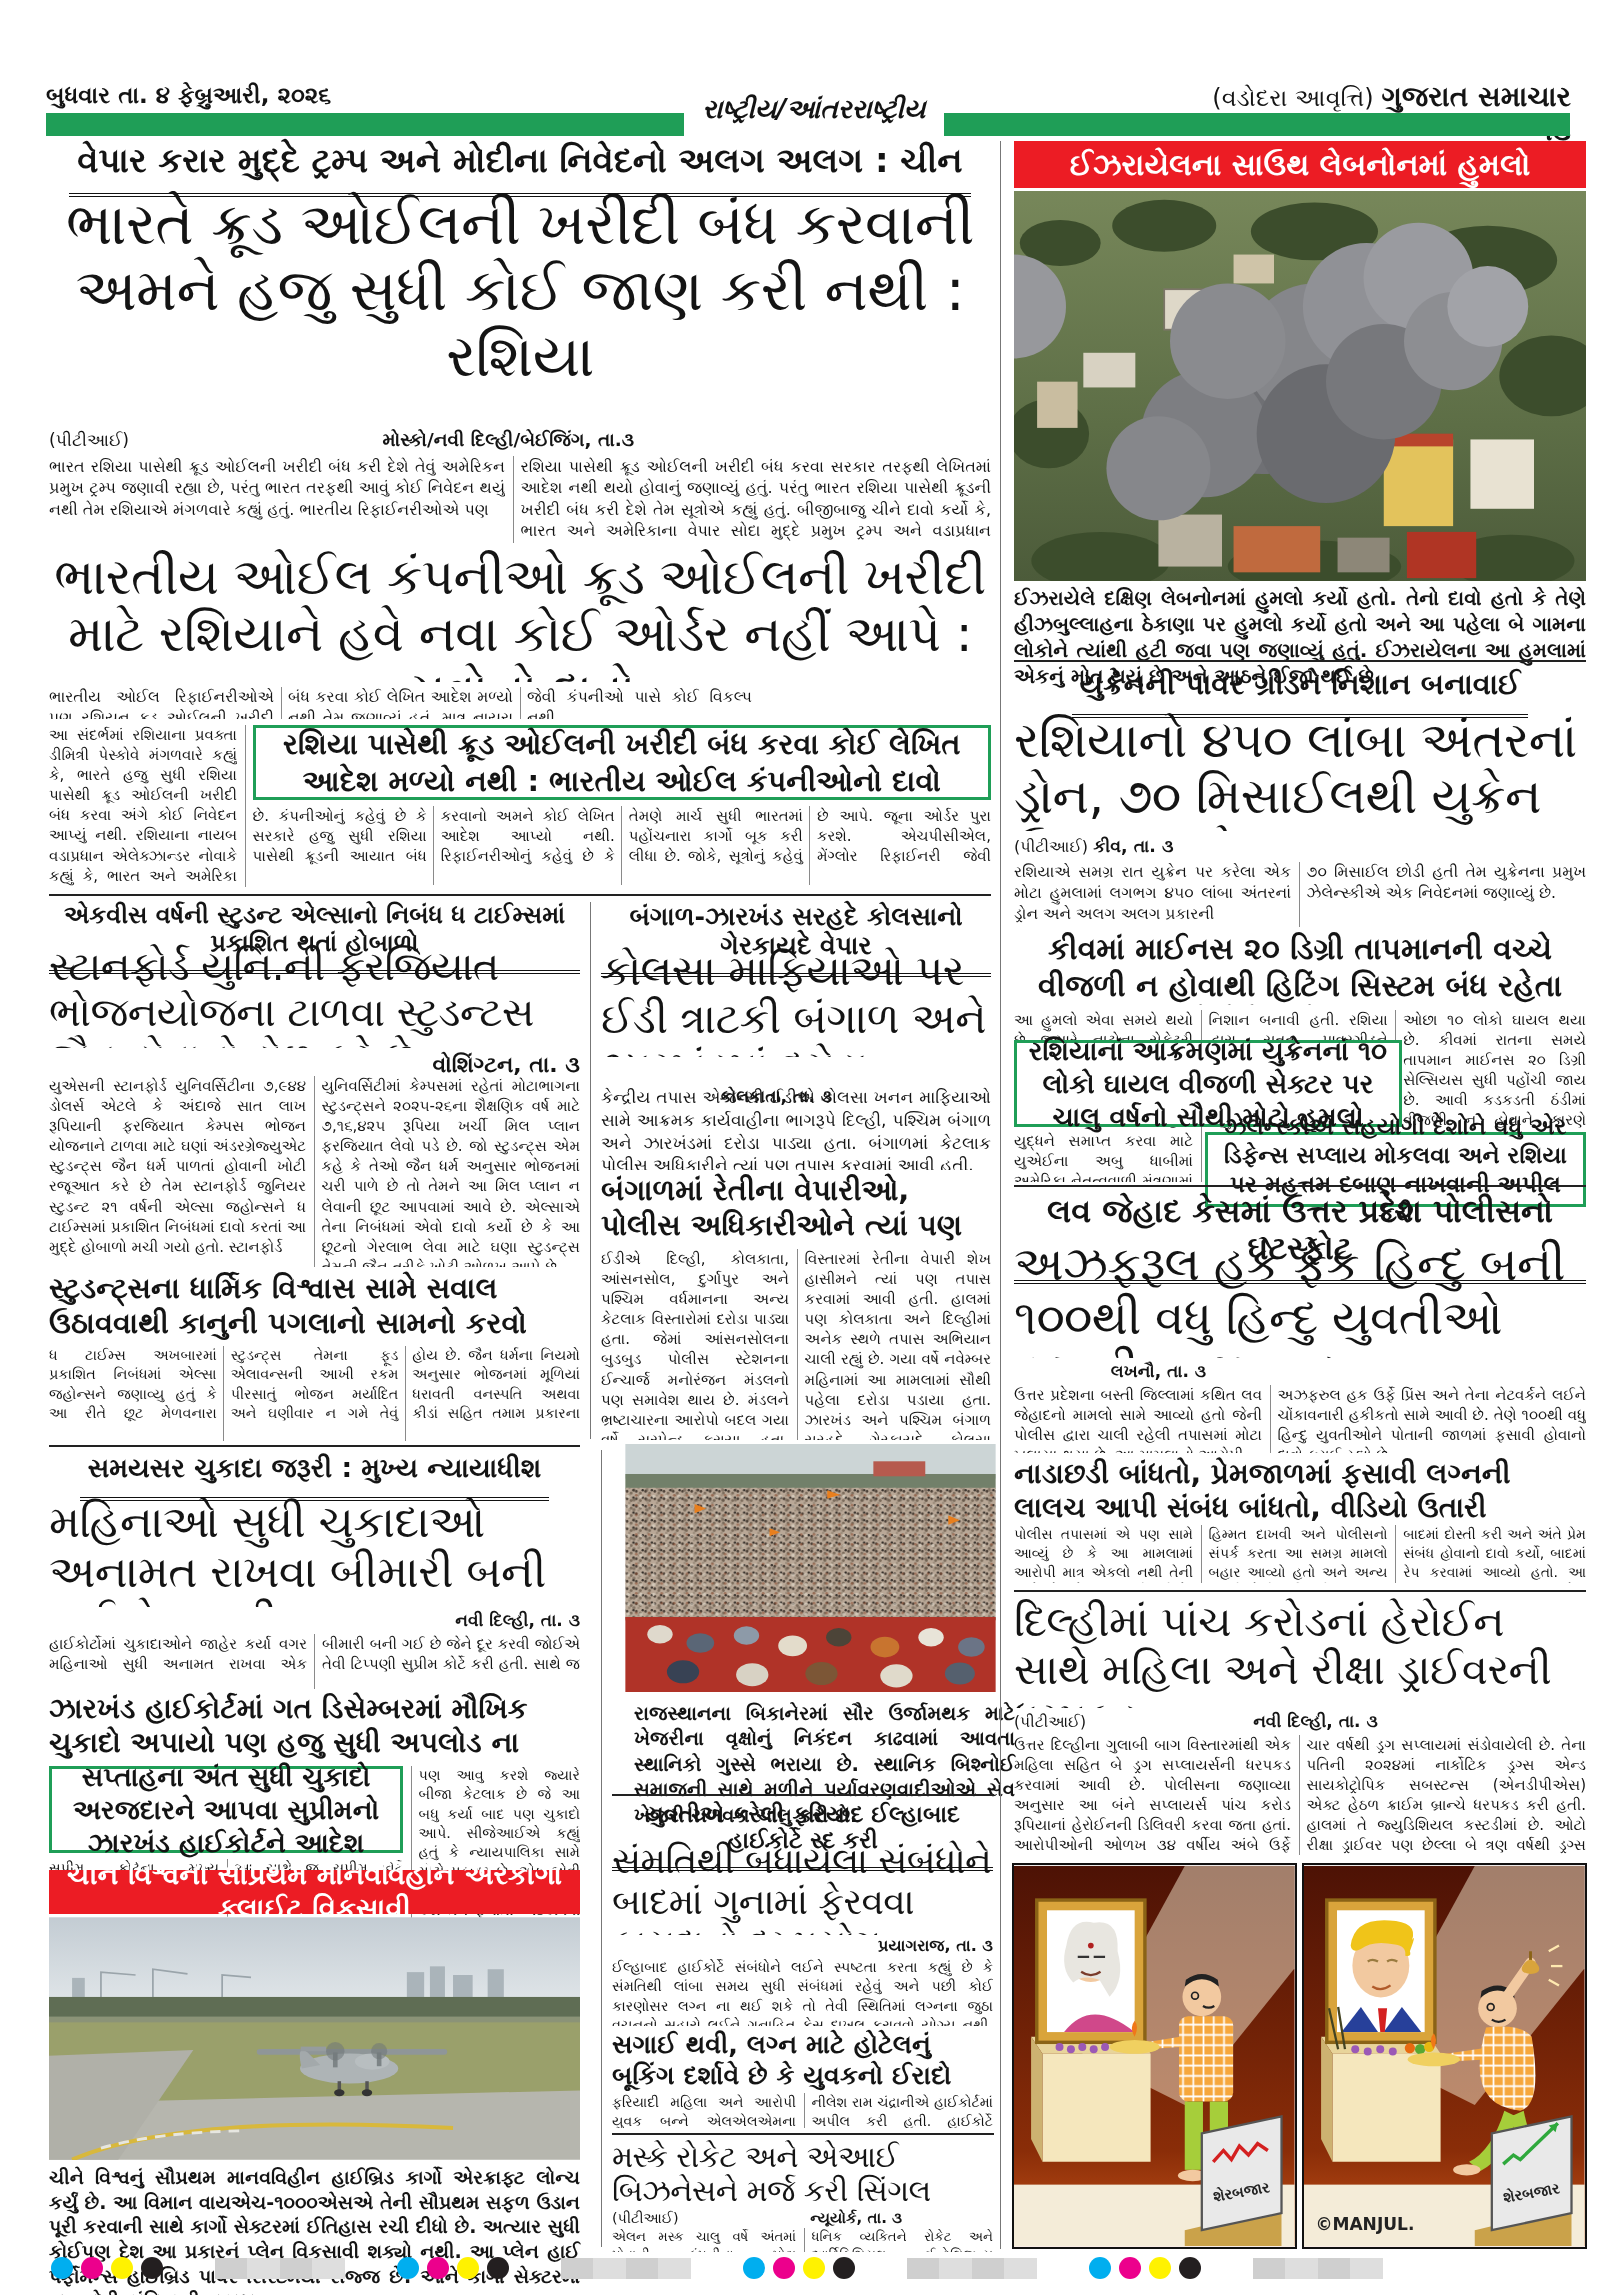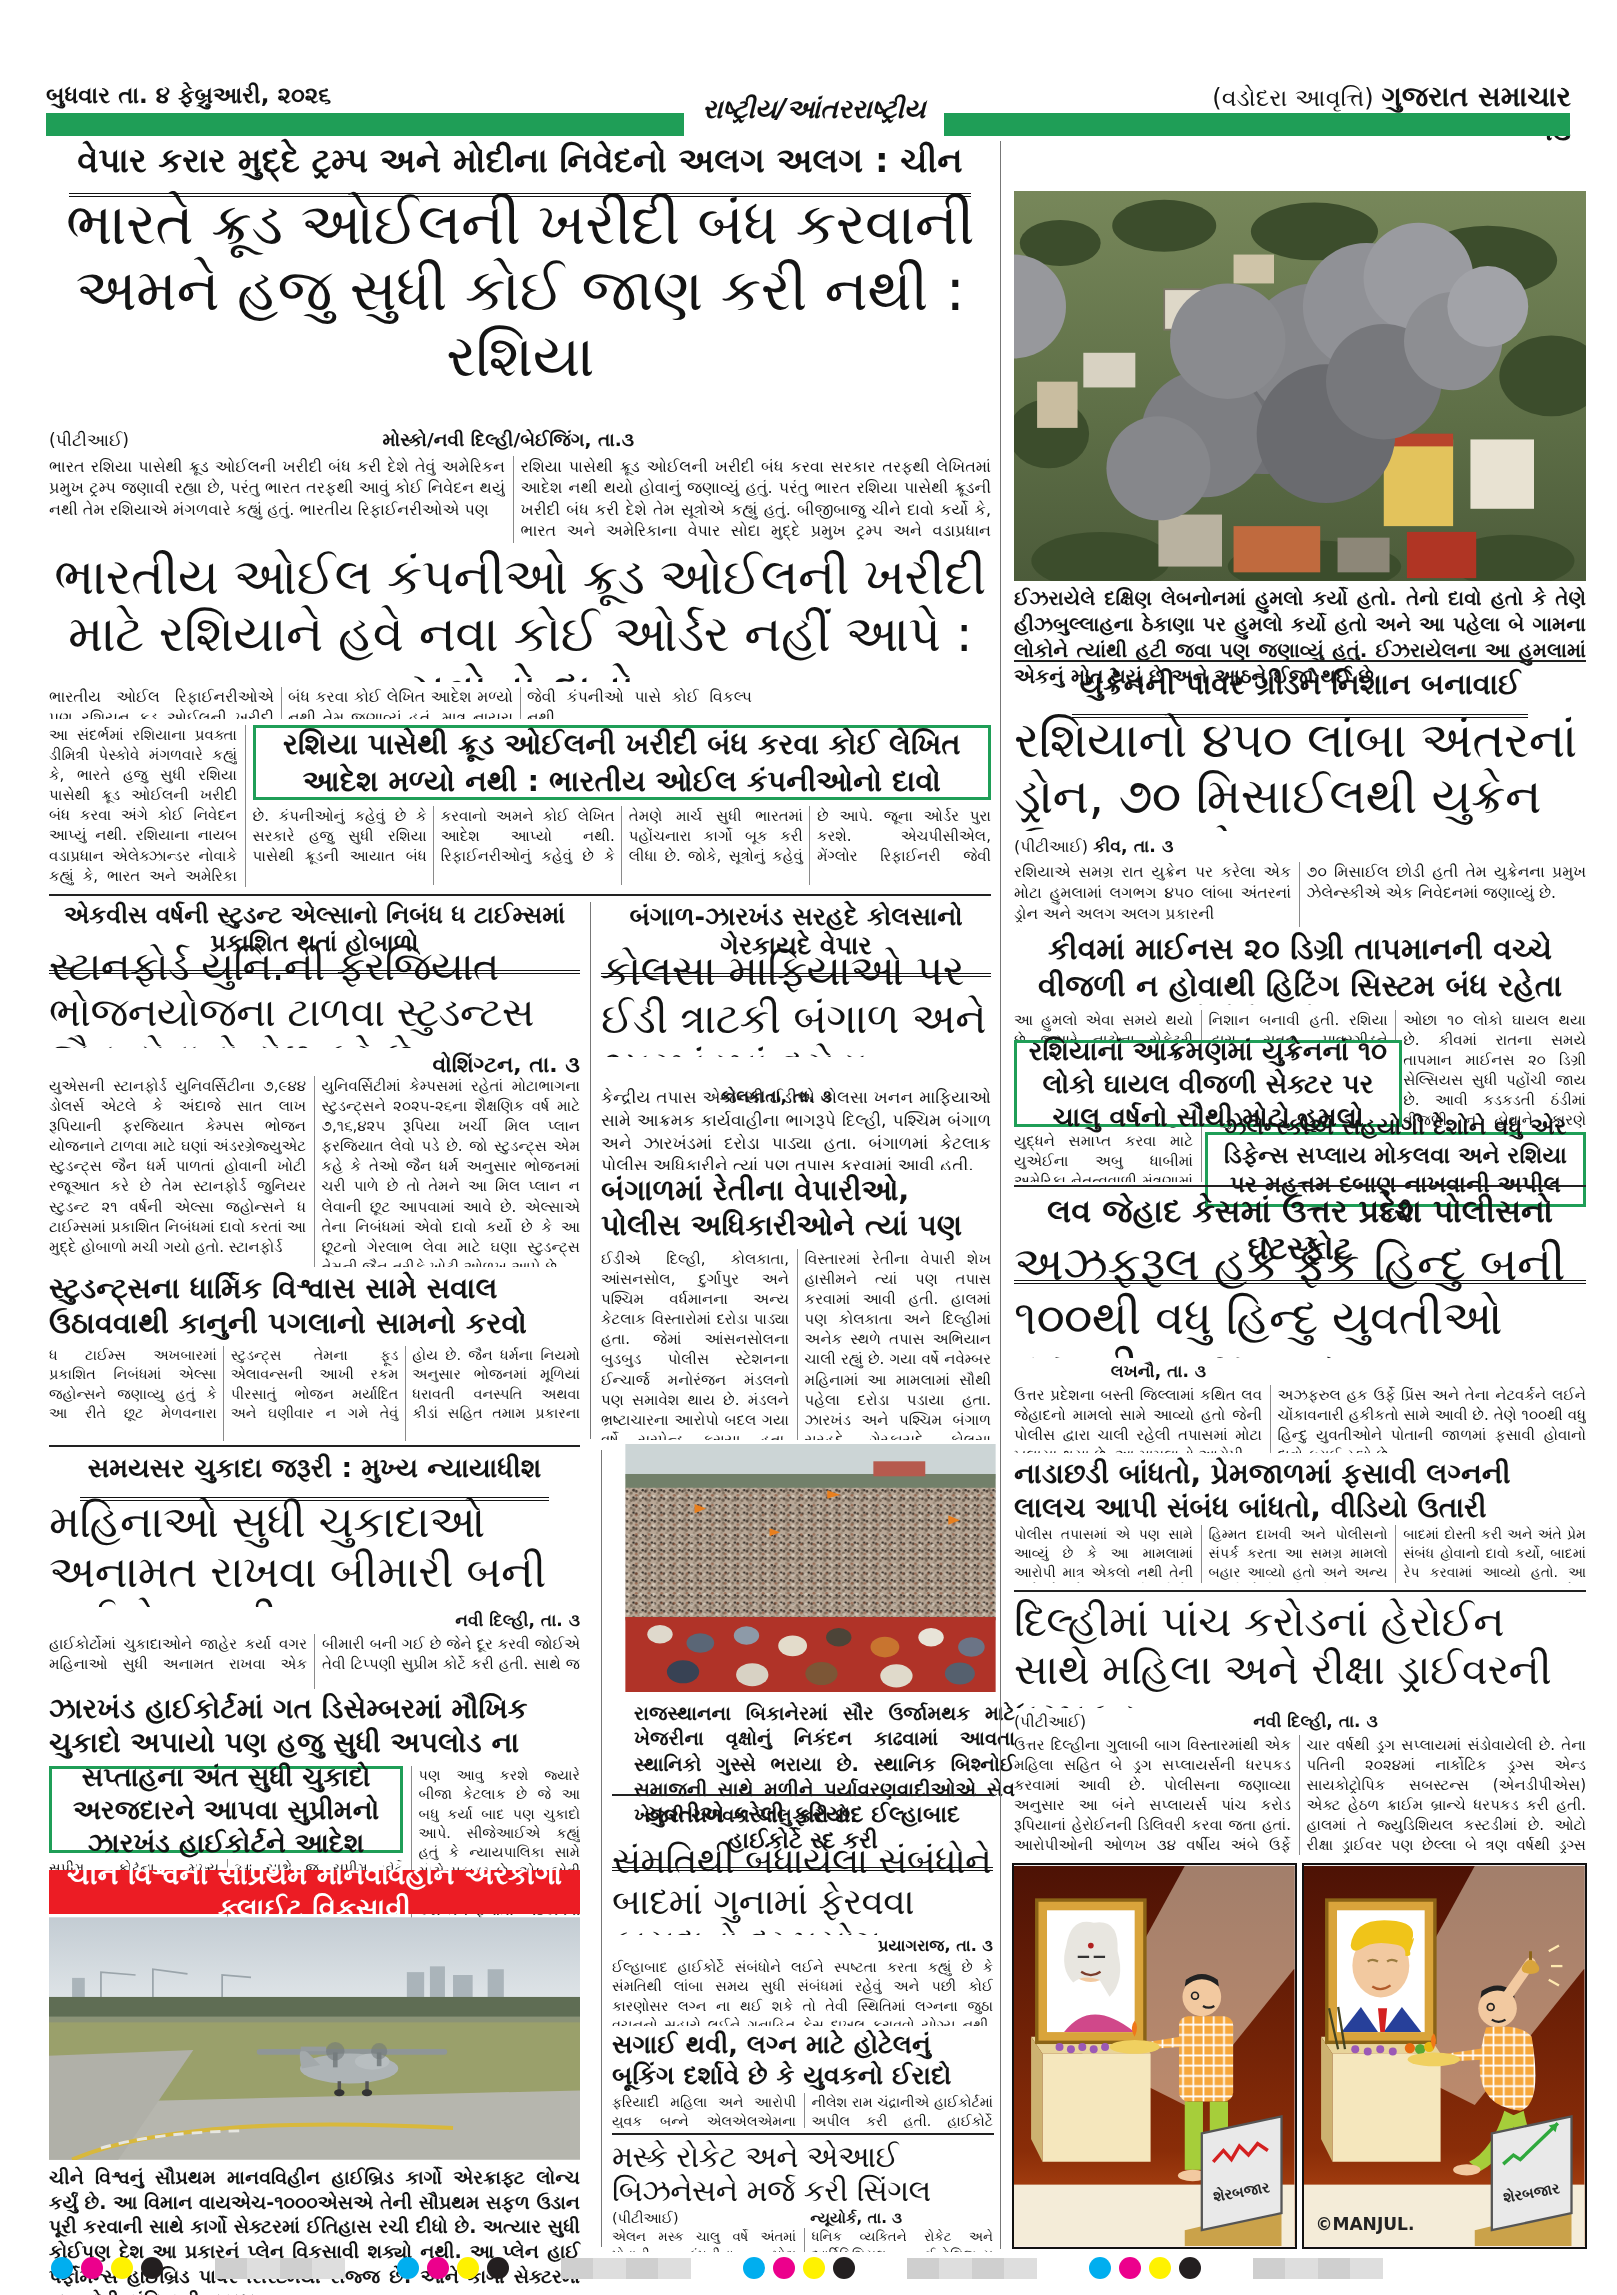--- a/index.html
+++ b/index.html
@@ -61,20 +61,21 @@
     <div class="bodytxt" style="width:456px;font-size:16px;">ભારત રશિયા પાસેથી ક્રૂડ ઓઈલની ખરીદી બંધ કરી દેશે તેવું અમેરિકન પ્રમુખ ટ્રમ્પ જણાવી રહ્યા છે, પરંતુ ભારત તરફથી આવું કોઈ નિવેદન થયું નથી તેમ રશિયાએ મંગળવારે કહ્યું હતું. ભારતીય રિફાઈનરીઓએ પણ</div>
     <div class="gutter"></div>
     <div class="bodytxt" style="flex:1;font-size:16px;">રશિયા પાસેથી ક્રૂડ ઓઈલની ખરીદી બંધ કરવા સરકાર તરફથી લેખિતમાં આદેશ નથી થયો હોવાનું જણાવ્યું હતું. પરંતુ ભારત રશિયા પાસેથી ક્રૂડની ખરીદી બંધ કરી દેશે તેમ સૂત્રોએ કહ્યું હતું. બીજીબાજુ ચીને દાવો કર્યો કે, ભારત અને અમેરિકાના વેપાર સોદા મુદ્દે પ્રમુખ ટ્રમ્પ અને વડાપ્રધાન મોદીના નિવેદનો એકદમ અલગ અલગ છે.</div>
   </div>
   <div class="abs headline ctr" style="left:49px;top:549px;width:942px;height:133px;font-size:50px;overflow:hidden;">ભારતીય ઓઈલ કંપનીઓ ક્રૂડ ઓઈલની ખરીદી માટે રશિયાને હવે નવા કોઈ ઓર્ડર નહીં આપે : સૂત્રોનો દાવો</div>
 
   <div class="abs" style="left:49px;top:687px;width:942px;height:32px;overflow:hidden;">
     <div class="bodytxt cols4" style="font-size:15.6px;">ભારતીય ઓઈલ રિફાઈનરીઓએ પણ રશિયન ક્રૂડ ઓઈલની ખરીદી બંધ કરવા કોઈ લેખિત આદેશ મળ્યો નથી તેમ જણાવ્યું હતું. માત્ર નાયરા જેવી કંપનીઓ પાસે કોઈ વિકલ્પ નથી.</div>
   </div>
 
+  <div class="abs redbanner" style="left:1014px;top:141px;width:572px;height:47px;font-size:30px;">ઈઝરાયેલના સાઉથ લેબનોનમાં હુમલો</div>
   <div class="abs" style="left:1014px;top:191px;width:572px;height:390px;">
     <svg width="572" height="390" viewBox="0 0 990 675">
       <defs>
         <linearGradient id="hill" x1="0" y1="0" x2="0" y2="1">
           <stop offset="0" stop-color="#77875a"></stop>
             <stop offset="0.6" stop-color="#5d6e46"></stop>
             <stop offset="1" stop-color="#4c5b3a"></stop>
         </linearGradient>
       </defs>
       <rect width="990" height="675" fill="url(#hill)"></rect>

